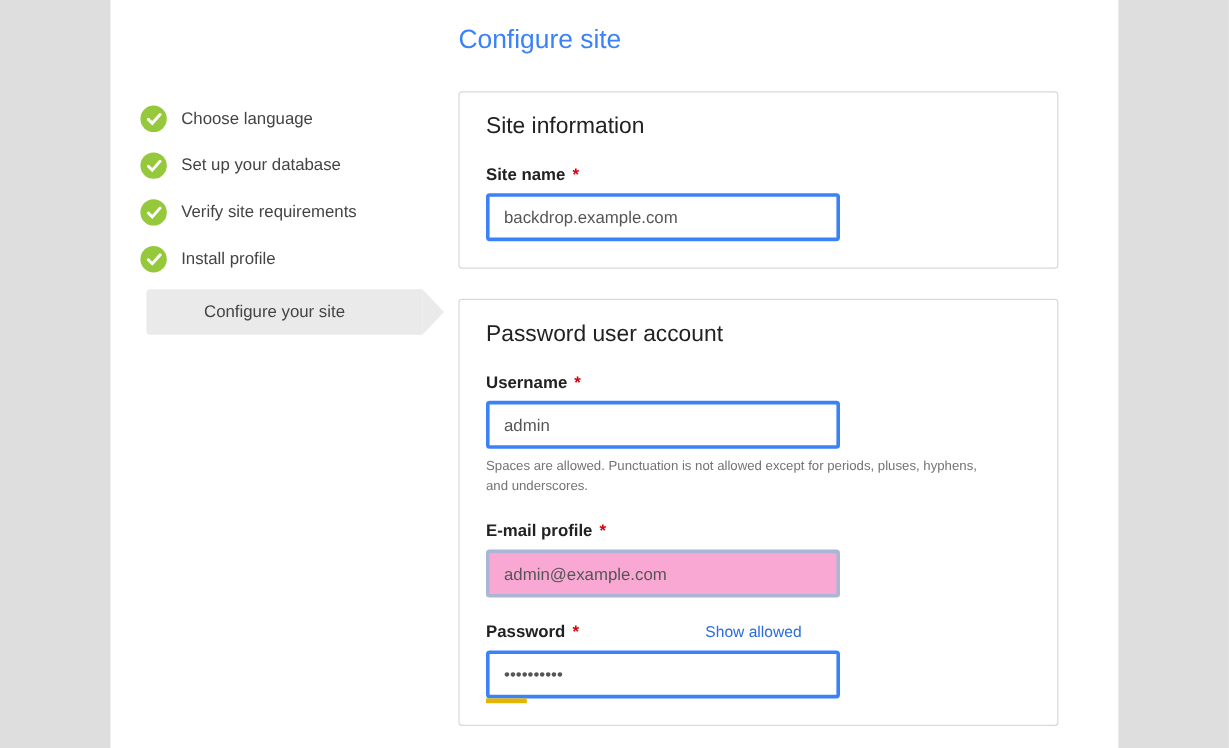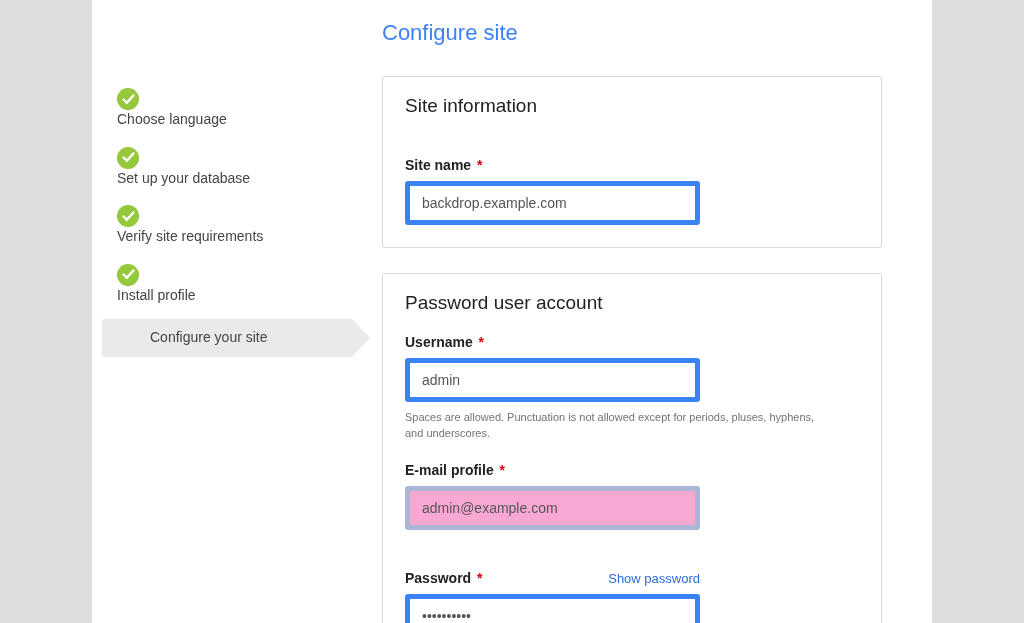--- a/index.html
+++ b/index.html
@@ -22,21 +22,20 @@
       padding-left: 10px;
       padding-top: 60px;
     }
     .step-list { list-style: none; }
     .step-item {
       display: flex;
       align-items: flex-start;
       padding: 9px 10px 9px 15px;
       font-size: 14px;
       line-height: 1.4;
-      flex-direction: column;
     }
     .step-check {
       width: 22px;
       height: 22px;
       border-radius: 50%;
       background: #96c83c;
       display: inline-flex;
       align-items: center;
       justify-content: center;
       flex-shrink: 0;
@@ -44,20 +43,21 @@
       margin-top: -1px;
     }
     .step-check svg { width: 13px; height: 13px; }
     .step-text { color: #444; max-width: 160px; }
     .step-item.active {
       background: #eaeaea;
       position: relative;
       padding-left: 48px;
       border-radius: 3px 0 0 3px;
       margin-top: 5px;
+      margin-left: 20px;
     }
     .step-item.active::after {
       content: "";
       position: absolute;
       right: -18px;
       top: 0;
       width: 0;
       height: 0;
       border-top: 19px solid transparent;
       border-bottom: 19px solid transparent;
@@ -79,38 +79,38 @@
       margin-bottom: 25px;
       padding: 18px 22px 22px;
     }
     .panel-legend {
       font-size: 19px;
       font-weight: normal;
       color: #222;
       margin-bottom: 20px;
     }
     .form-row { margin-bottom: 20px; }
-    .form-row:last-child { margin-bottom: 0; margin-top: 40px; }
+    .form-row:last-child { margin-bottom: 0; }
     .label-row {
       display: flex;
       justify-content: space-between;
       align-items: baseline;
       margin-bottom: 8px;
     }
     label.field-label {
       font-weight: bold;
       font-size: 14px;
       color: #222;
     }
     .req { color: #d8000c; margin-left: 2px; }
     input.text-input {
       width: 295px;
       padding: 9px 12px;
       font-size: 14px;
-      border: 5px solid #3b82f6;
+      border: 3px solid #3b82f6;
       border-radius: 3px;
       color: #555;
       font-family: inherit;
     }
     input.text-input.autofill {
       background: #f9a8d4;
       border-color: #a9b6d6;
     }
     .description {
       font-size: 11px;
@@ -214,26 +214,26 @@
         <div class="label-row">
           <label class="field-label">
             <span>E-mail profile</span>
             <span class="req">*</span>
           </label>
         </div>
         <input type="text" class="text-input autofill" value="admin@example.com" style="">
       </div>
 
       <div class="form-row">
-        <div class="label-row" style="width:295px;">
+        <div class="label-row" style="width:263px;">
           <label class="field-label">
             <span>Password</span>
             <span class="req">*</span>
           </label>
-          <a class="show-password-link">Show password</a>
+          <a class="show-password-link">Show allowed</a>
         </div>
         <div class="password-wrap">
           <input type="text" class="text-input" value="••••••••••" style="">
           <div class="pw-bar"></div>
         </div>
       </div>
 
     </fieldset>
 
   </main>

